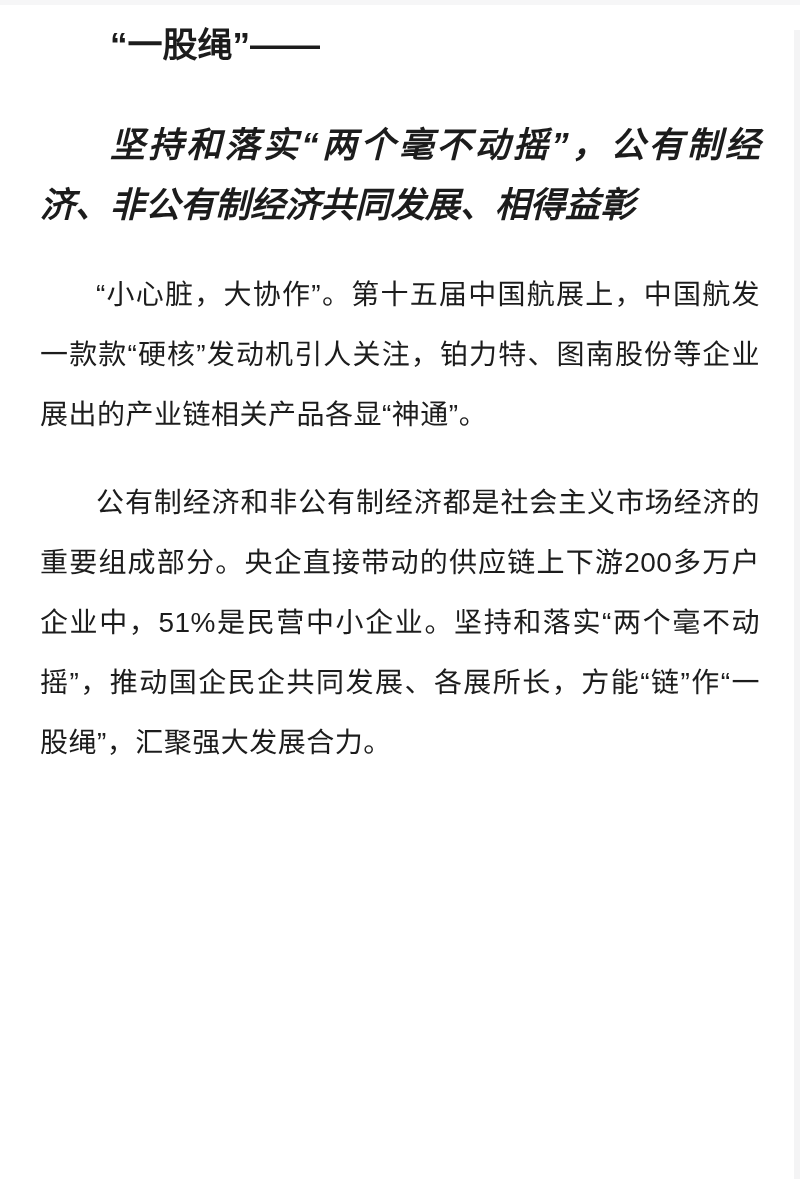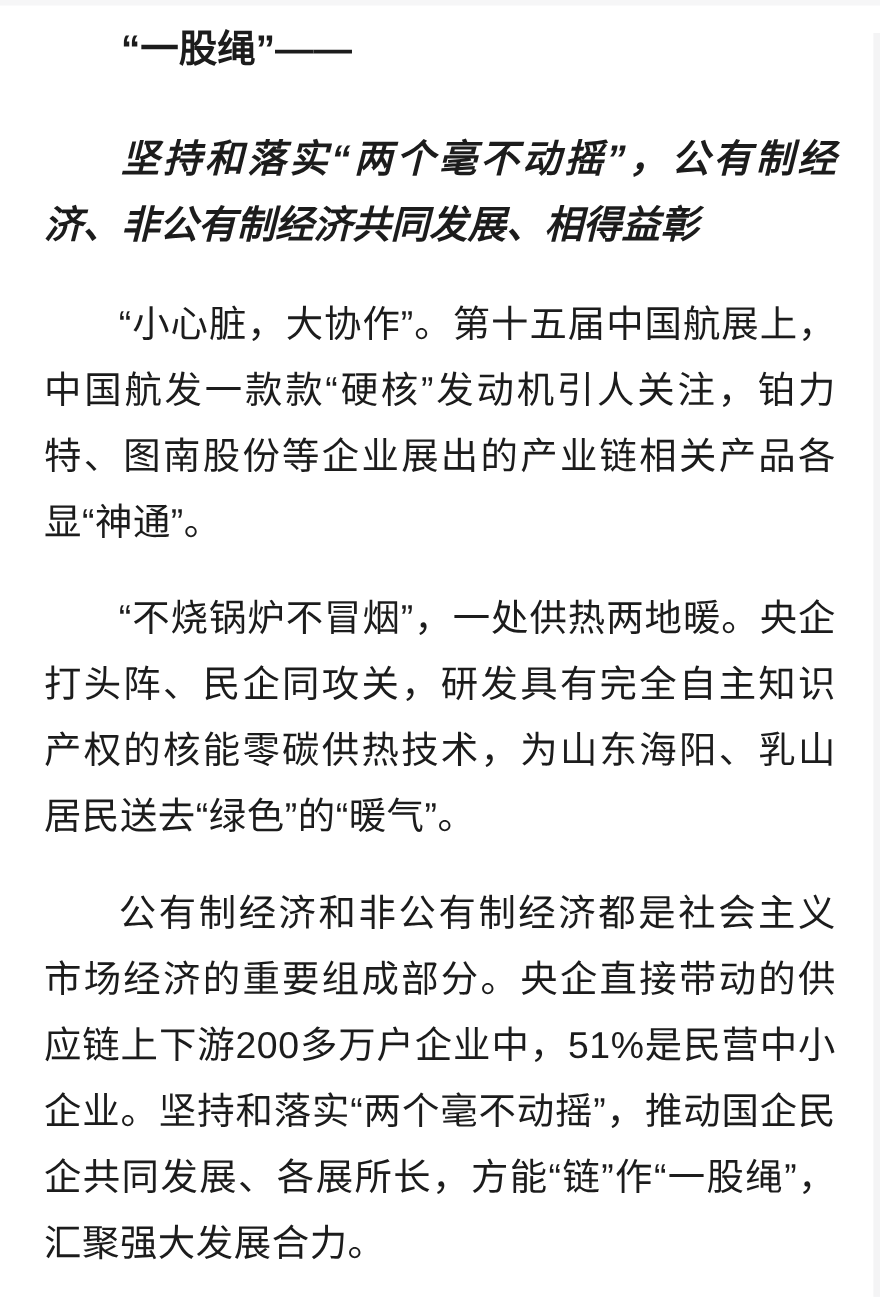--- a/index.html
+++ b/index.html
@@ -30,21 +30,21 @@
     text-align: justify;
   }
   .heading {
     margin-bottom: 40px;
   }
   .subheading {
     margin-bottom: 30px;
     font-style: italic;
   }
   .para {
-    font-size: 34px;
+    font-size: 28px;
     font-weight: 400;
     line-height: 60px;
     margin: 0 0 28px 0;
     text-indent: 2em;
     text-align: justify;
     letter-spacing: 0.5px;
   }
   .edge-top {
     position: absolute;
     top: 0;
@@ -65,19 +65,18 @@
 </head>
 <body>
 
 <div class="page">
   <h1 class="heading">“一股绳”——</h1>
 
   <h2 class="subheading">坚持和落实“两个毫不动摇”，公有制经济、非公有制经济共同发展、相得益彰</h2>
 
   <p class="para">“小心脏，大协作”。第十五届中国航展上，中国航发一款款“硬核”发动机引人关注，铂力特、图南股份等企业展出的产业链相关产品各显“神通”。</p>
 
-  <p class="para">“不烧锅炉不冒烟”，一处供热两地暖。央企打头阵、民企同攻关，研发具有完全自主知识产权的核能零碳供热技术，为山东海阳、乳山居民送去“绿色”的“暖气”。</p>
 
   <p class="para">公有制经济和非公有制经济都是社会主义市场经济的重要组成部分。央企直接带动的供应链上下游200多万户企业中，51%是民营中小企业。坚持和落实“两个毫不动摇”，推动国企民企共同发展、各展所长，方能“链”作“一股绳”，汇聚强大发展合力。</p>
 </div>
 
 <div class="edge-top"></div>
 <div class="edge-right"></div>
 
 </body></html>

